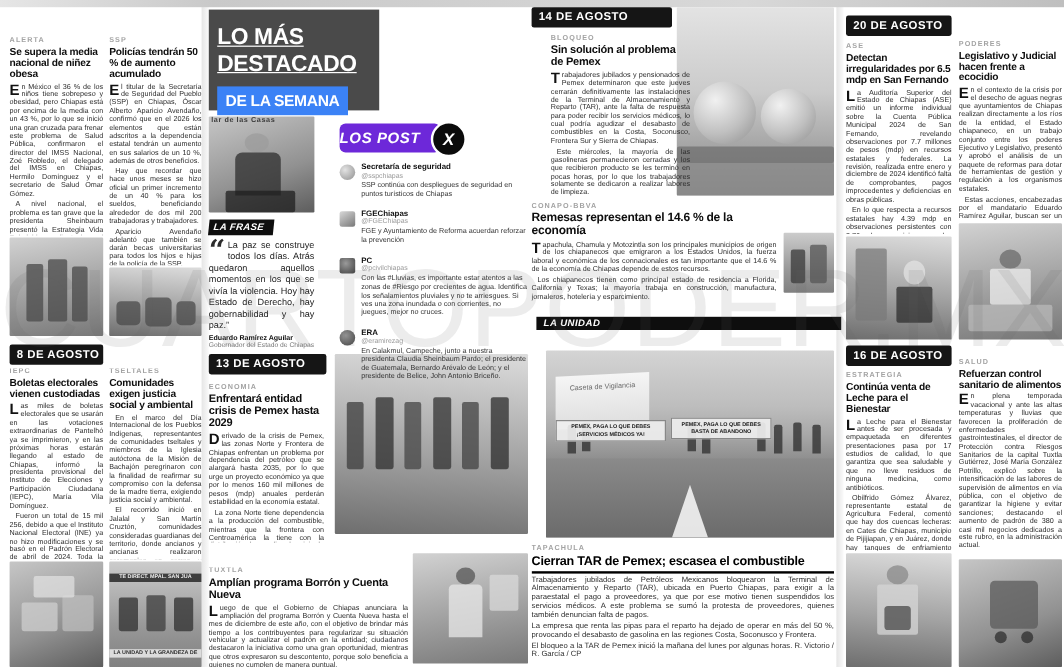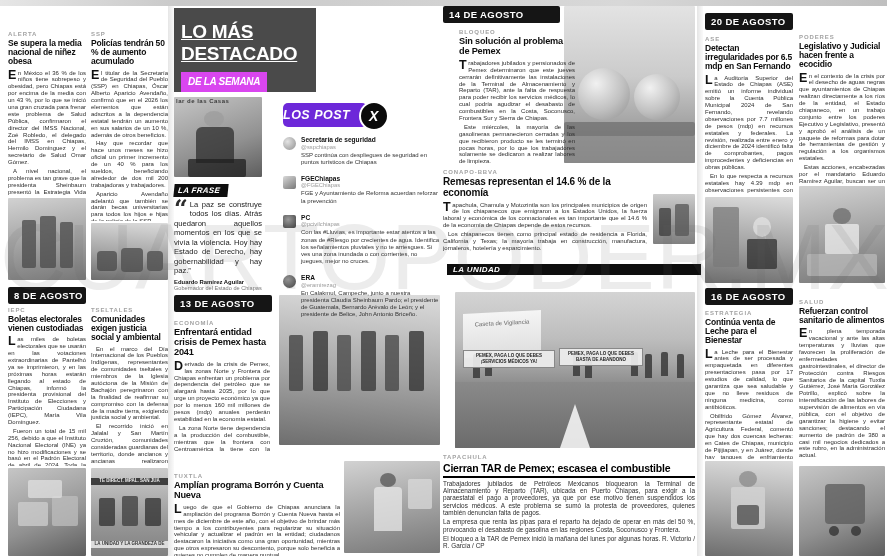--- a/index.html
+++ b/index.html
@@ -27,21 +27,21 @@
   .photo{position:absolute;overflow:hidden;z-index:2;border-radius:1px;}
   .g1{background:linear-gradient(170deg,#d2d2d2 0%,#a9a9a9 45%,#787878 100%);}
   .g2{background:linear-gradient(185deg,#dcdcdc 0%,#a3a3a3 55%,#6e6e6e 100%);}
   .g3{background:linear-gradient(160deg,#c6c6c6 0%,#919191 60%,#5d5d5d 100%);}
   .g4{background:linear-gradient(180deg,#cccccc 0%,#999999 60%,#808080 100%);}
   .blob{position:absolute;background:#4a4a4a;border-radius:2px;opacity:0.75;}
 
   
   .banner{position:absolute;left:174px;top:8px;width:142px;height:84px;background:#4a4a4a;z-index:4;}
   .banner-l1{color:#fff;font-size:19px;font-weight:bold;letter-spacing:-0.3px;padding:13px 0 0 7px;text-decoration:underline;}
-  .banner-l2{display:inline-block;background:#d946ef;color:#fff;font-size:10px;font-weight:bold;letter-spacing:-0.3px;margin:7px 0 0 7px;padding:4px 7px 5px 7px;font-style:italic;}
+  .banner-l2{display:inline-block;background:#3b82f6;color:#fff;font-size:13px;font-weight:bold;letter-spacing:-0.3px;margin:7px 0 0 7px;padding:4px 7px 5px 7px;}
 
   
   .lafrase{position:absolute;left:174px;top:179px;width:88px;z-index:3;}
   .lafrase-bar{display:inline-block;background:#0e0e0e;color:#fff;font-style:italic;font-weight:bold;font-size:8px;padding:2px 8px 2px 4px;letter-spacing:0.3px;transform:skewX(-6deg);}
   .quote-wrap{margin-top:3px;}
   .quote-mark{float:left;font-size:24px;line-height:18px;font-weight:bold;color:#2c2c2c;padding-right:2px;font-family:"DejaVu Serif",serif;}
   .quote-text{font-size:7.6px;font-weight:normal;color:#222;line-height:1.25;text-align:justify;margin:0;}
   .quote-author{font-size:5.9px;font-weight:bold;color:#111;margin-top:3px;}
   .quote-role{font-size:5.6px;color:#777;line-height:1.2;}
 
@@ -194,21 +194,21 @@
       <div>
         <div class="pname">ERA</div>
         <div class="phandle">@eramirezag</div>
         <div class="ptext">En Calakmul, Campeche, junto a nuestra presidenta Claudia Sheinbaum Pardo; el presidente de Guatemala, Bernardo Arévalo de León; y el presidente de Belice, John Antonio Briceño.</div>
       </div>
     </div>
   </div>
 
   <section class="story" style="left:174px;top:320px;width:96px;height:132px;">
     <div class="kicker">ECONOMÍA</div>
-    <h3 class="headline mid">Enfrentará entidad crisis de Pemex hasta 2041</h3>
+    <h3 class="headline mid">Enfrentará entidad crisis de Pemex hasta 2029</h3>
     <p class="bodyp dropcap">Derivado de la crisis de Pemex, las zonas Norte y Frontera de Chiapas enfrentan un problema por dependencia del petróleo que se alargará hasta 2035, por lo que urge un proyecto económico ya que por lo menos 160 mil millones de pesos (mdp) anuales perderán estabilidad en la economía estatal.</p>
     <p class="bodyp indent">La zona Norte tiene dependencia a la producción del combustible, mientras que la frontera con Centroamérica la tiene con la distribución de gasolina; la crisis de Pemex que adeuda unos 99 mil millones de dólares a bancos mundiales, impide atender sus responsabilidades.</p>
   </section>
   <div class="photo g2" style="left:279px;top:295px;width:161px;height:150px;">
     <i class="blob" style="left:10px;top:40px;width:14px;height:56px;background:#3d3d3d;"></i>
     <i class="blob" style="left:34px;top:36px;width:15px;height:60px;background:#2f2f2f;"></i>
     <i class="blob" style="left:58px;top:40px;width:14px;height:56px;background:#464646;"></i>
     <i class="blob" style="left:82px;top:36px;width:15px;height:60px;background:#333;"></i>
     <i class="blob" style="left:106px;top:40px;width:14px;height:56px;background:#414141;"></i>
     <i class="blob" style="left:130px;top:36px;width:15px;height:60px;background:#2c2c2c;"></i>

